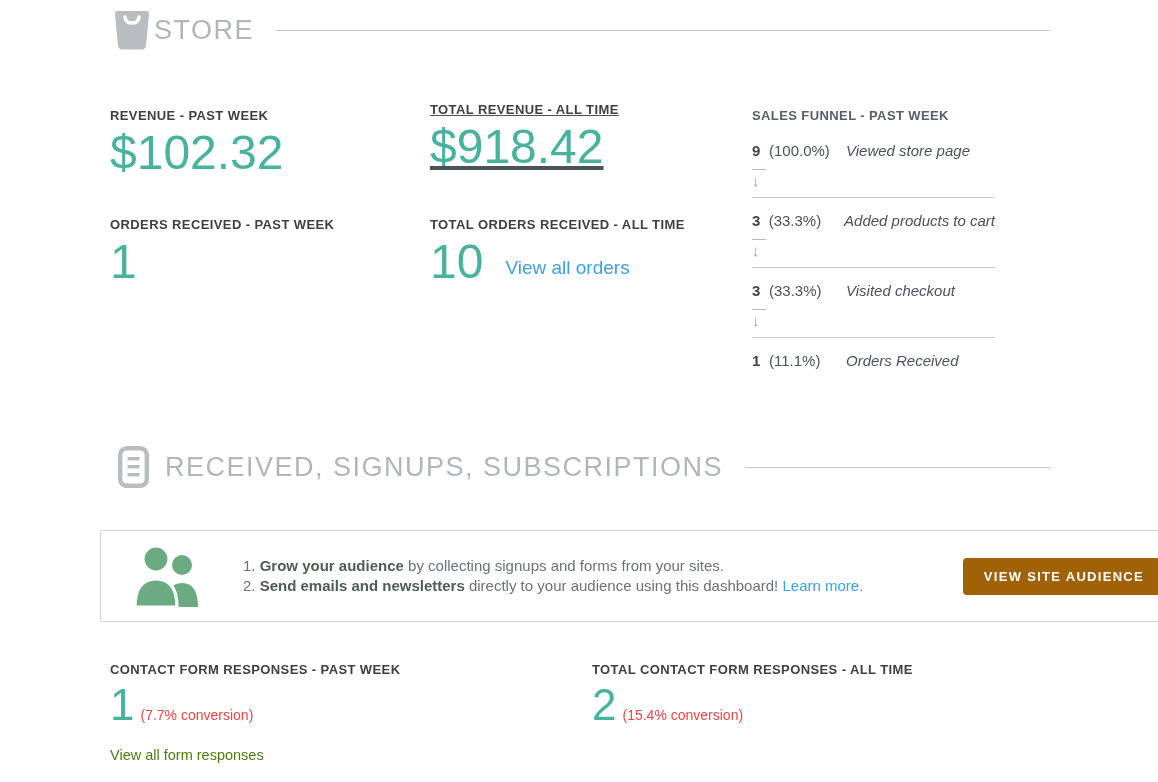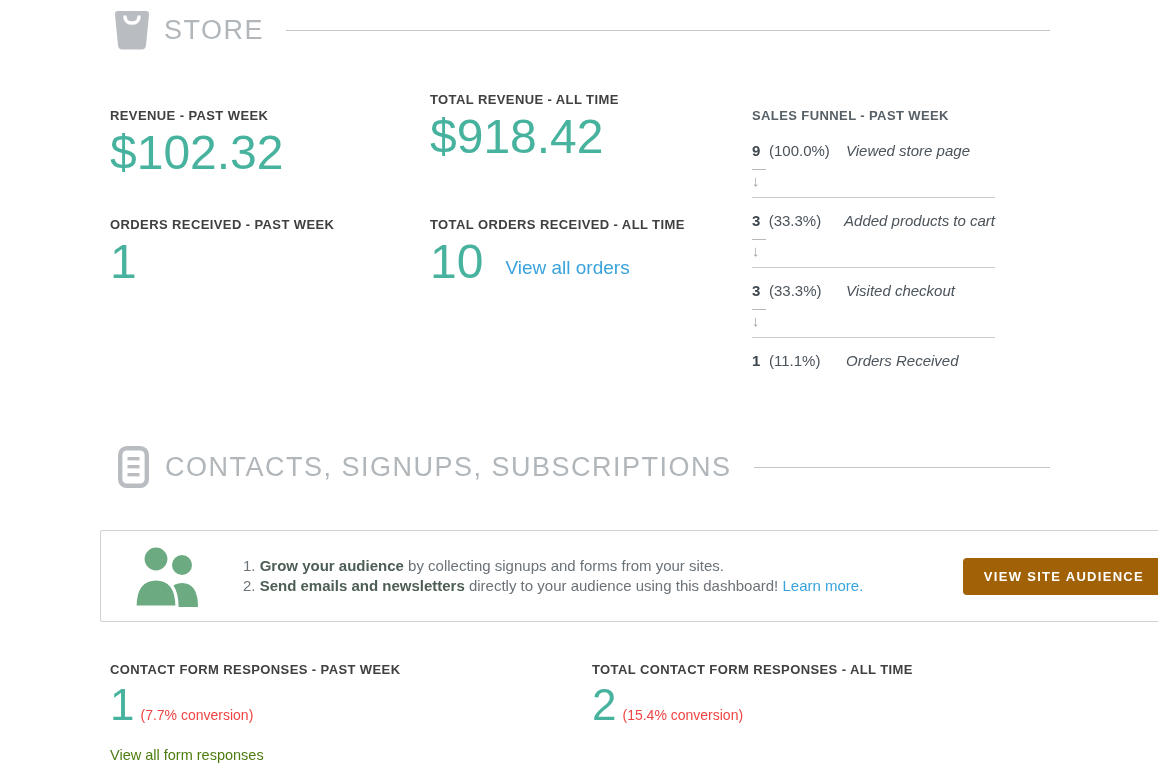--- a/index.html
+++ b/index.html
@@ -6,21 +6,21 @@
   html,body { background:#ffffff; }
   body { font-family:"Liberation Sans", sans-serif; color:#4a525a; }
 
   .page { position:relative; width:1158px; height:782px; background:#fff; overflow:hidden; }
 
   
   .sec-header { position:absolute; display:flex; align-items:center; right:108px; }
   #hdr-store { left:110px; top:8px; }
   #hdr-contacts { left:118px; top:446px; }
   .sec-title { font-size:27px; font-weight:300; color:#b1b6ba; letter-spacing:1.5px; white-space:nowrap; }
-  #hdr-store .sec-title { margin-left:10px; }
+  #hdr-store .sec-title { }
   #hdr-contacts .sec-title { margin-left:16px; }
   .sec-line { flex:1; border-top:1px solid #c3c7ca; margin-left:22px; }
   .icon-bag, .icon-form { display:inline-flex; }
 
   
   .stat { position:absolute; }
   .stat-label { font-size:13px; font-weight:bold; color:#404040; letter-spacing:.4px; white-space:nowrap; }
   .stat-value { font-size:48px; font-weight:300; color:#47b39e; line-height:56px; margin-top:2px; }
   .value-row { display:flex; align-items:flex-end; }
   .side-link { font-size:19px; color:#3aa3dd; text-decoration:none; cursor:pointer; margin-left:22px; margin-bottom:11px; white-space:nowrap; }
@@ -65,21 +65,21 @@
     </span>
     <span class="sec-title">STORE</span>
     <span class="sec-line"></span>
   </div>
 
   <div class="stat" style="left:110px; top:108px;">
     <div class="stat-label">REVENUE - PAST WEEK</div>
     <div class="stat-value">$102.32</div>
   </div>
 
-  <div class="stat" style="left:430px; top:92px;">
+  <div class="stat" style="left:430px; top:102px;text-decoration:underline;">
     <div class="stat-label">TOTAL REVENUE - ALL TIME</div>
     <div class="stat-value">$918.42</div>
   </div>
 
   <div class="stat" style="left:110px; top:217px;">
     <div class="stat-label">ORDERS RECEIVED - PAST WEEK</div>
     <div class="stat-value">1</div>
   </div>
 
   <div class="stat" style="left:430px; top:217px;">
@@ -135,21 +135,21 @@
 
   <div class="sec-header" id="hdr-contacts">
     <span class="icon-form">
       <svg width="31" height="42" viewBox="0 0 31 42">
         <rect x="2.2" y="2.2" width="26.6" height="37.6" rx="6.5" fill="none" stroke="#b9bdc1" stroke-width="4.4"></rect>
         <rect x="9.5" y="11" width="12" height="3.4" fill="#b9bdc1"></rect>
         <rect x="9.5" y="19" width="12" height="3.4" fill="#b9bdc1"></rect>
         <rect x="9.5" y="27" width="12" height="3.4" fill="#b9bdc1"></rect>
       </svg>
     </span>
-    <span class="sec-title">CONTACTS, SIGNUPS, SUBSCRIPTIONS</span>
+    <span class="sec-title">RECEIVED, SIGNUPS, SUBSCRIPTIONS</span>
     <span class="sec-line"></span>
   </div>
 
   <div class="callout">
     <span class="icon-people">
       <svg width="72" height="62" viewBox="0 0 72 62">
         <g fill="#6cab81">
           <circle cx="49" cy="20" r="10"></circle>
           <path d="M33 62 q0 -24 16 -24 q16 0 16 24 z"></path>
         </g>

